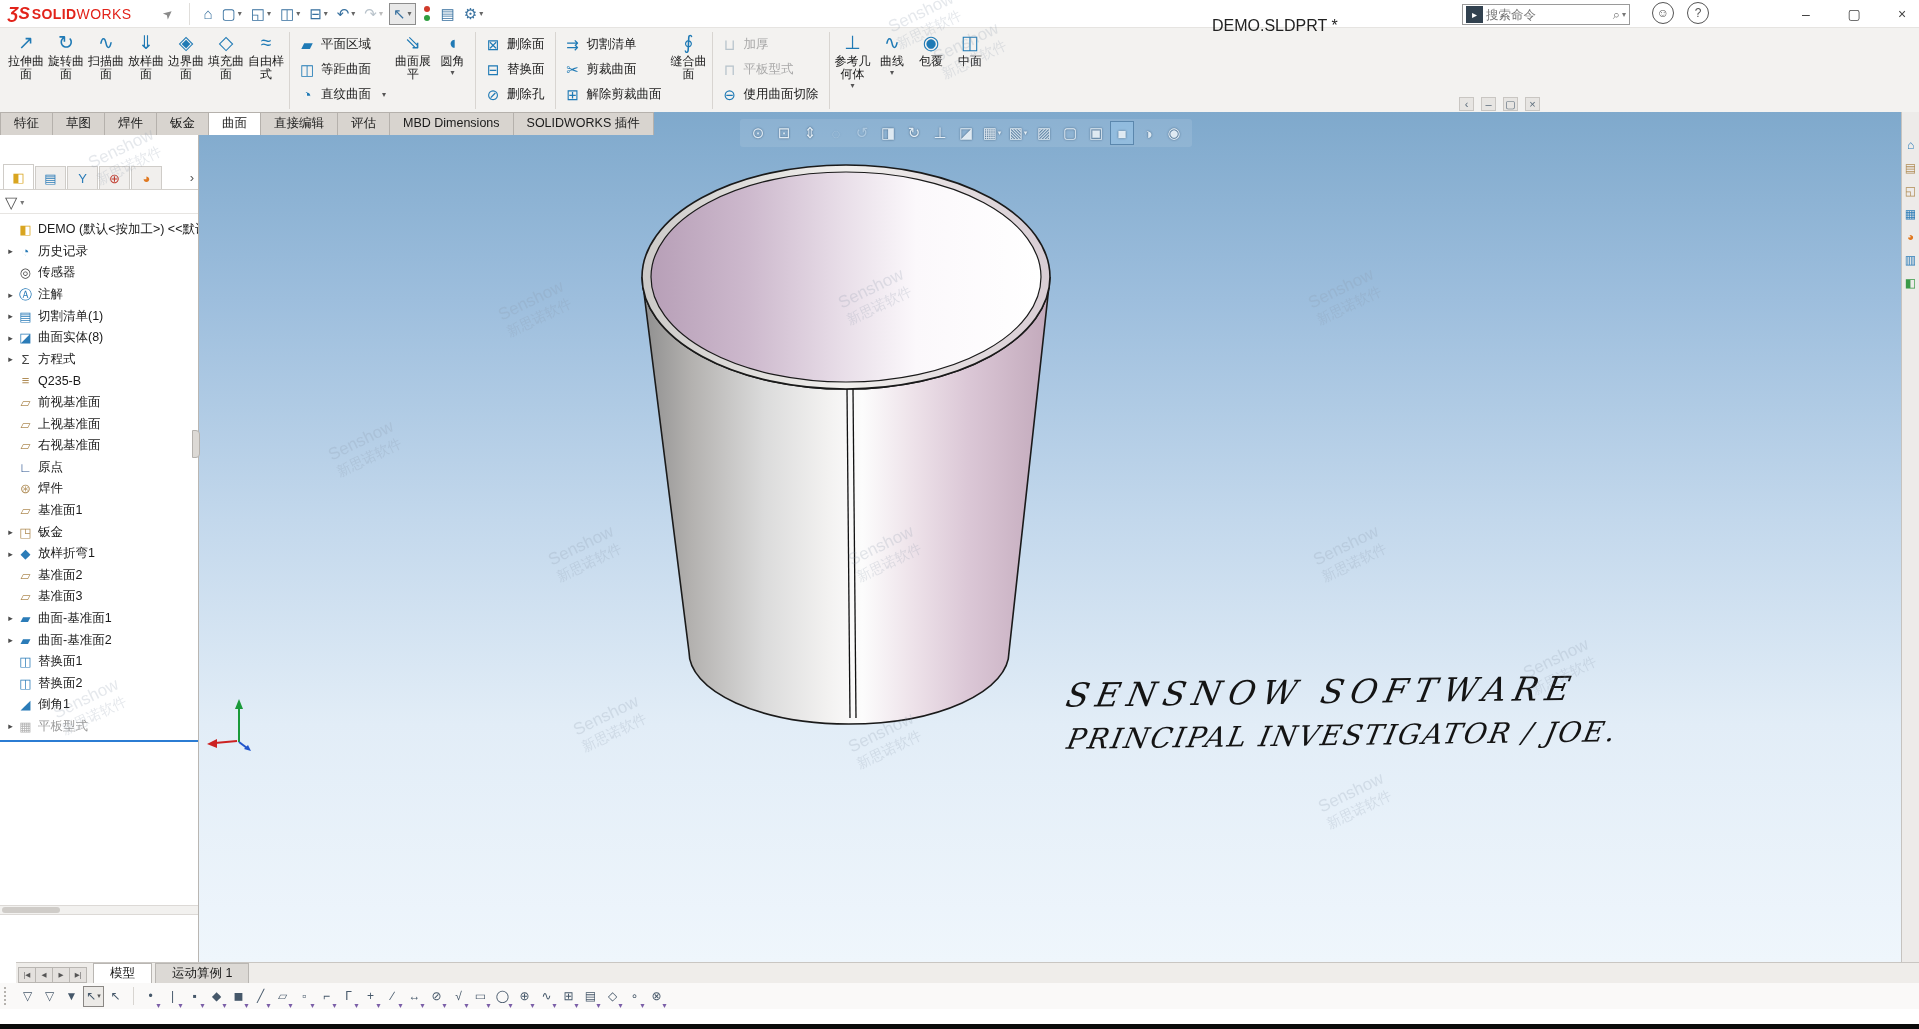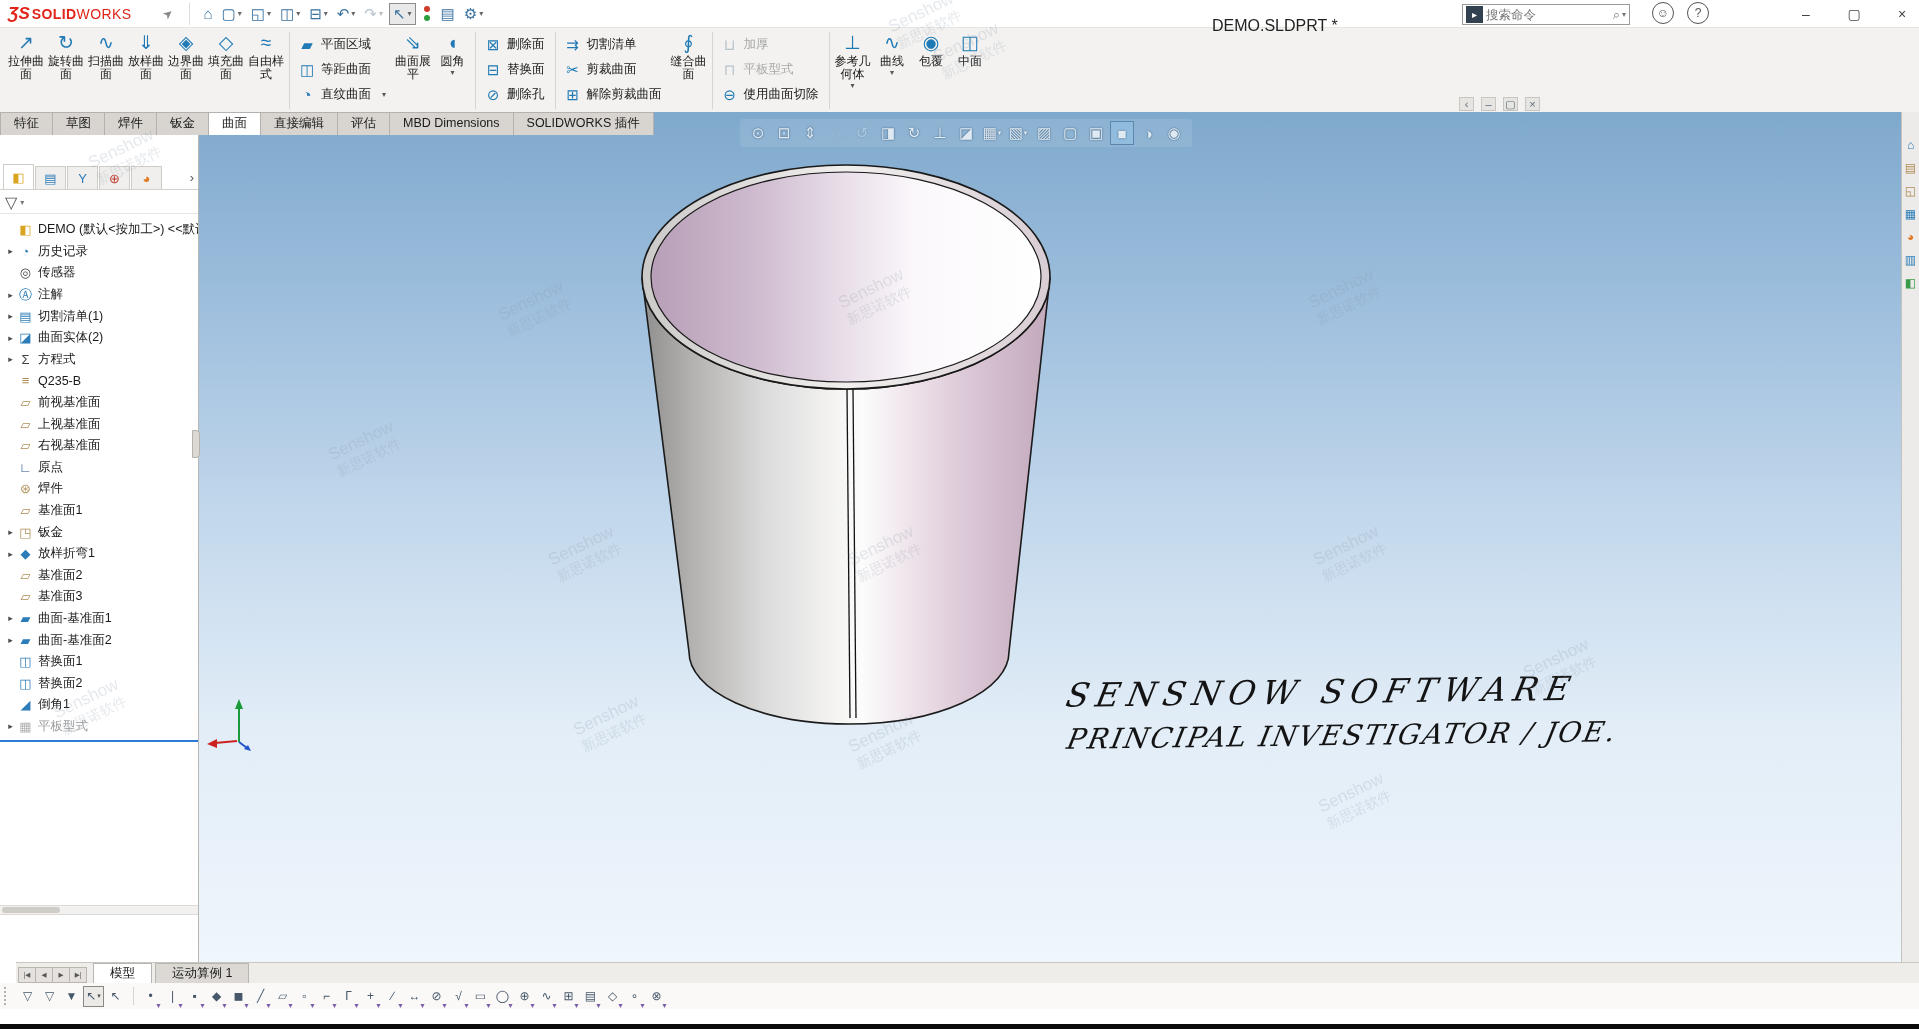--- a/index.html
+++ b/index.html
@@ -645,21 +645,21 @@
 
           <div class="tree-row">
             <span class="tw">▸</span>
             <span class="ticon c-blue">▤</span>
             <span>切割清单(1)</span>
           </div>
 
           <div class="tree-row">
             <span class="tw">▸</span>
             <span class="ticon c-blue">◪</span>
-            <span>曲面实体(2)</span>
+            <span>曲面实体(8)</span>
           </div>
 
           <div class="tree-row">
             <span class="tw">▸</span>
             <span class="ticon c-dark">Σ</span>
             <span>方程式</span>
           </div>
 
           <div class="tree-row">
             <span class="tw"></span>

